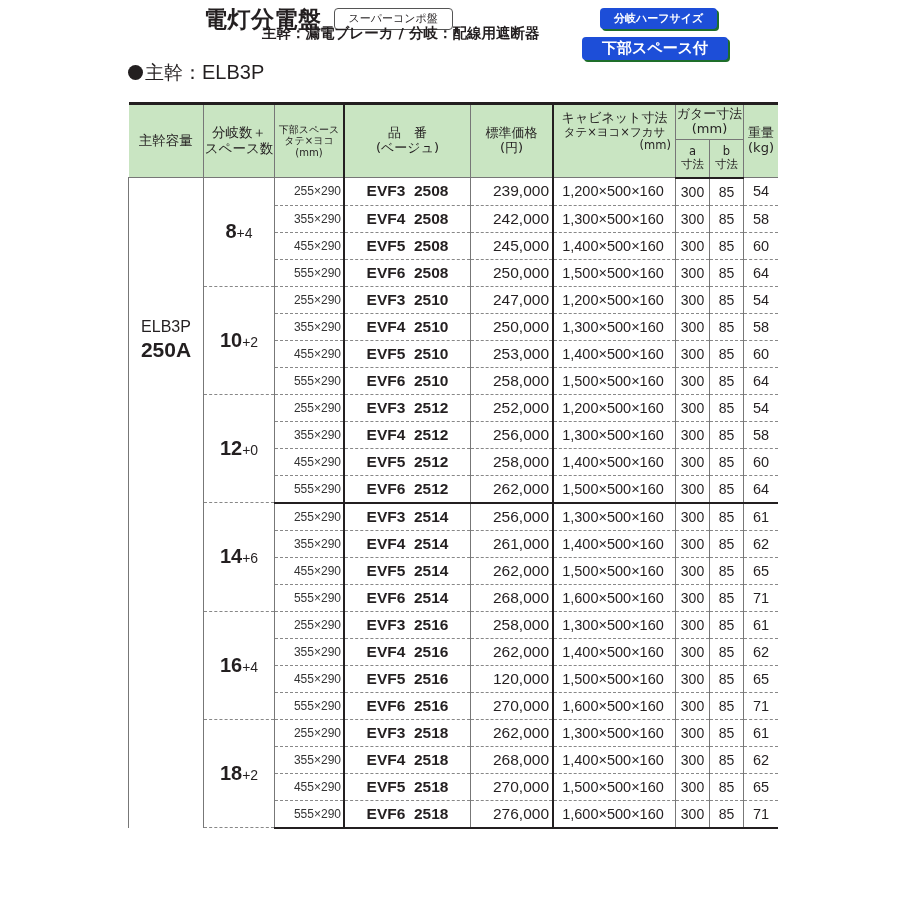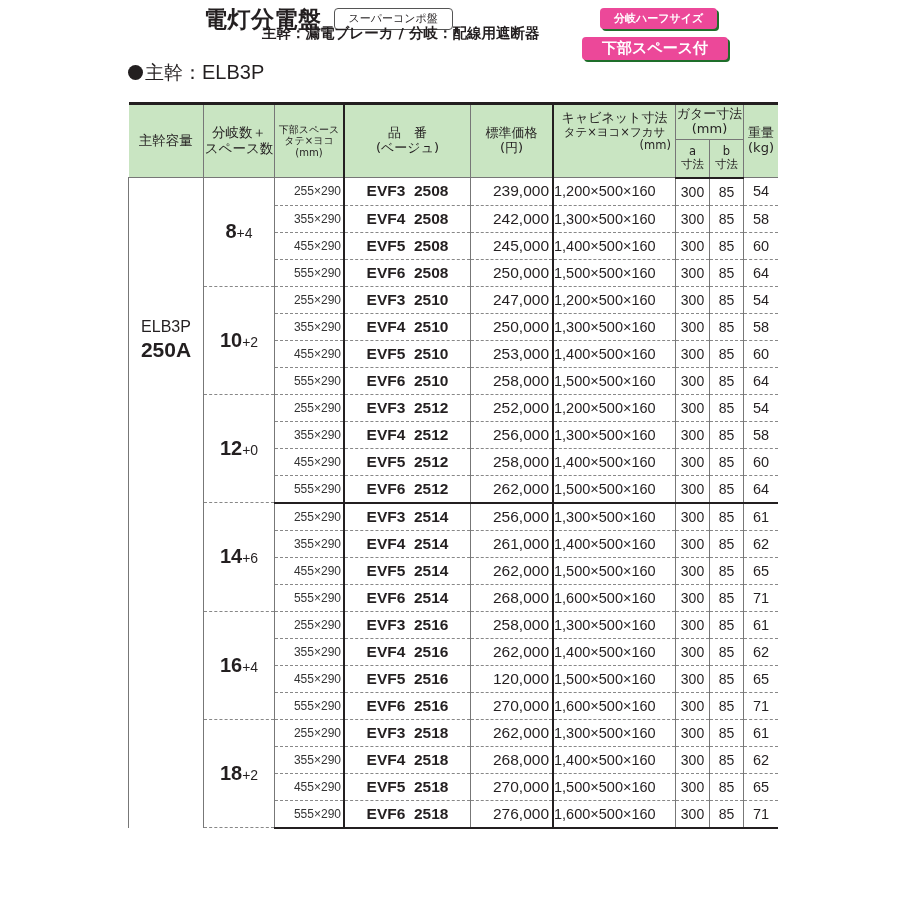--- a/index.html
+++ b/index.html
@@ -1,38 +1,38 @@
 <!DOCTYPE html>
 <html><head>
 <meta charset="utf-8">
 <style>
   html,body{margin:0;padding:0;background:#fff;}
   body{width:900px;height:900px;position:relative;font-family:"DejaVu Sans","Liberation Sans",sans-serif;color:#231f20;overflow:hidden;}
   .title-row{position:absolute;left:204px;top:4px;height:30px;display:flex;align-items:center;}
   .title{font-size:23px;font-weight:bold;letter-spacing:0.5px;color:#231f20;}
   .model-range{font-family:"Liberation Sans",sans-serif;font-size:25px;font-weight:bold;margin-left:14px;}
   .badge-outline{margin-left:12px;border:1px solid #555;border-radius:4px;font-size:11px;padding:2px 14px;height:16px;line-height:16px;}
-  .badge-green{background:#ec4899;color:#fff;font-weight:bold;border-radius:4px;box-shadow:2px 2px 0 #1e6e2a;}
+  .badge-green{background:#1d4ed8;color:#fff;font-weight:bold;border-radius:4px;box-shadow:2px 2px 0 #1e6e2a;}
   .badge-small{position:absolute;left:600px;top:8px;font-size:11px;padding:2px 14px;height:17px;line-height:17px;}
   .subtitle{position:absolute;left:262px;top:24px;font-size:14.5px;font-weight:bold;color:#231f20;}
   .badge-big{position:absolute;left:582px;top:37px;font-size:15px;padding:1px 0;width:146px;text-align:center;height:21px;line-height:21px;}
   .section{position:absolute;left:128px;top:60px;font-size:20px;font-family:"Liberation Sans",sans-serif;}
   .section .dot{display:inline-block;width:15px;height:15px;border-radius:50%;background:#231f20;margin-right:2px;vertical-align:-1px;}
   .section .jp{font-family:"DejaVu Sans",sans-serif;font-size:19px;margin-top:35px;}
 
   table{position:absolute;left:128px;top:102px;border-collapse:collapse;font-family:"Liberation Sans",sans-serif;}
   th{background:#c9e5c2;font-weight:normal;font-family:"DejaVu Sans",sans-serif;color:#231f20;padding:0;border:1px solid #777;line-height:1.15;}
   thead tr:first-child th{border-top:3px solid #231f20;}
   td{padding:0;height:26px;border-left:1px solid #777;border-right:1px solid #777;border-bottom:1px dashed #888;font-size:15px;}
   .c-main{width:74px;text-align:center;vertical-align:middle;border-bottom:none;}
   .c-branch{width:70px;text-align:center;vertical-align:middle;border-bottom:1px dashed #888;}
   .c-space{width:66px;font-size:12px;text-align:right;padding-right:2px;color:#333;}
   .c-part{width:125px;text-align:center;font-weight:bold;font-size:15.5px;border-left:2px solid #231f20;}
   .c-price{width:78px;text-align:right;padding-right:3px;font-size:15.5px;}
-  .c-cab{width:118px;text-align:left;padding-right:3px;font-size:14.5px;border-left:2px solid #231f20;}
+  .c-cab{width:118px;text-align:center;padding-right:3px;font-size:14.5px;border-left:2px solid #231f20;}
   .c-a{width:33px;text-align:center;font-size:14px;}
   .c-b{width:33px;text-align:center;font-size:14px;}
   .c-w{width:34px;text-align:center;font-size:14.5px;border-right:none;}
   .big{font-size:20px;font-weight:bold;}
   .small{font-size:14px;}
   .main-top{font-size:16px;display:block;}
   .main-bot{font-size:21px;font-weight:bold;display:block;margin-top:2px;}
   tr.grp-end td{border-bottom:2px solid #231f20;}
   th.h-main{width:74px;font-size:13.5px;border-left:none;}
   th.h-branch{font-size:13.5px;}

